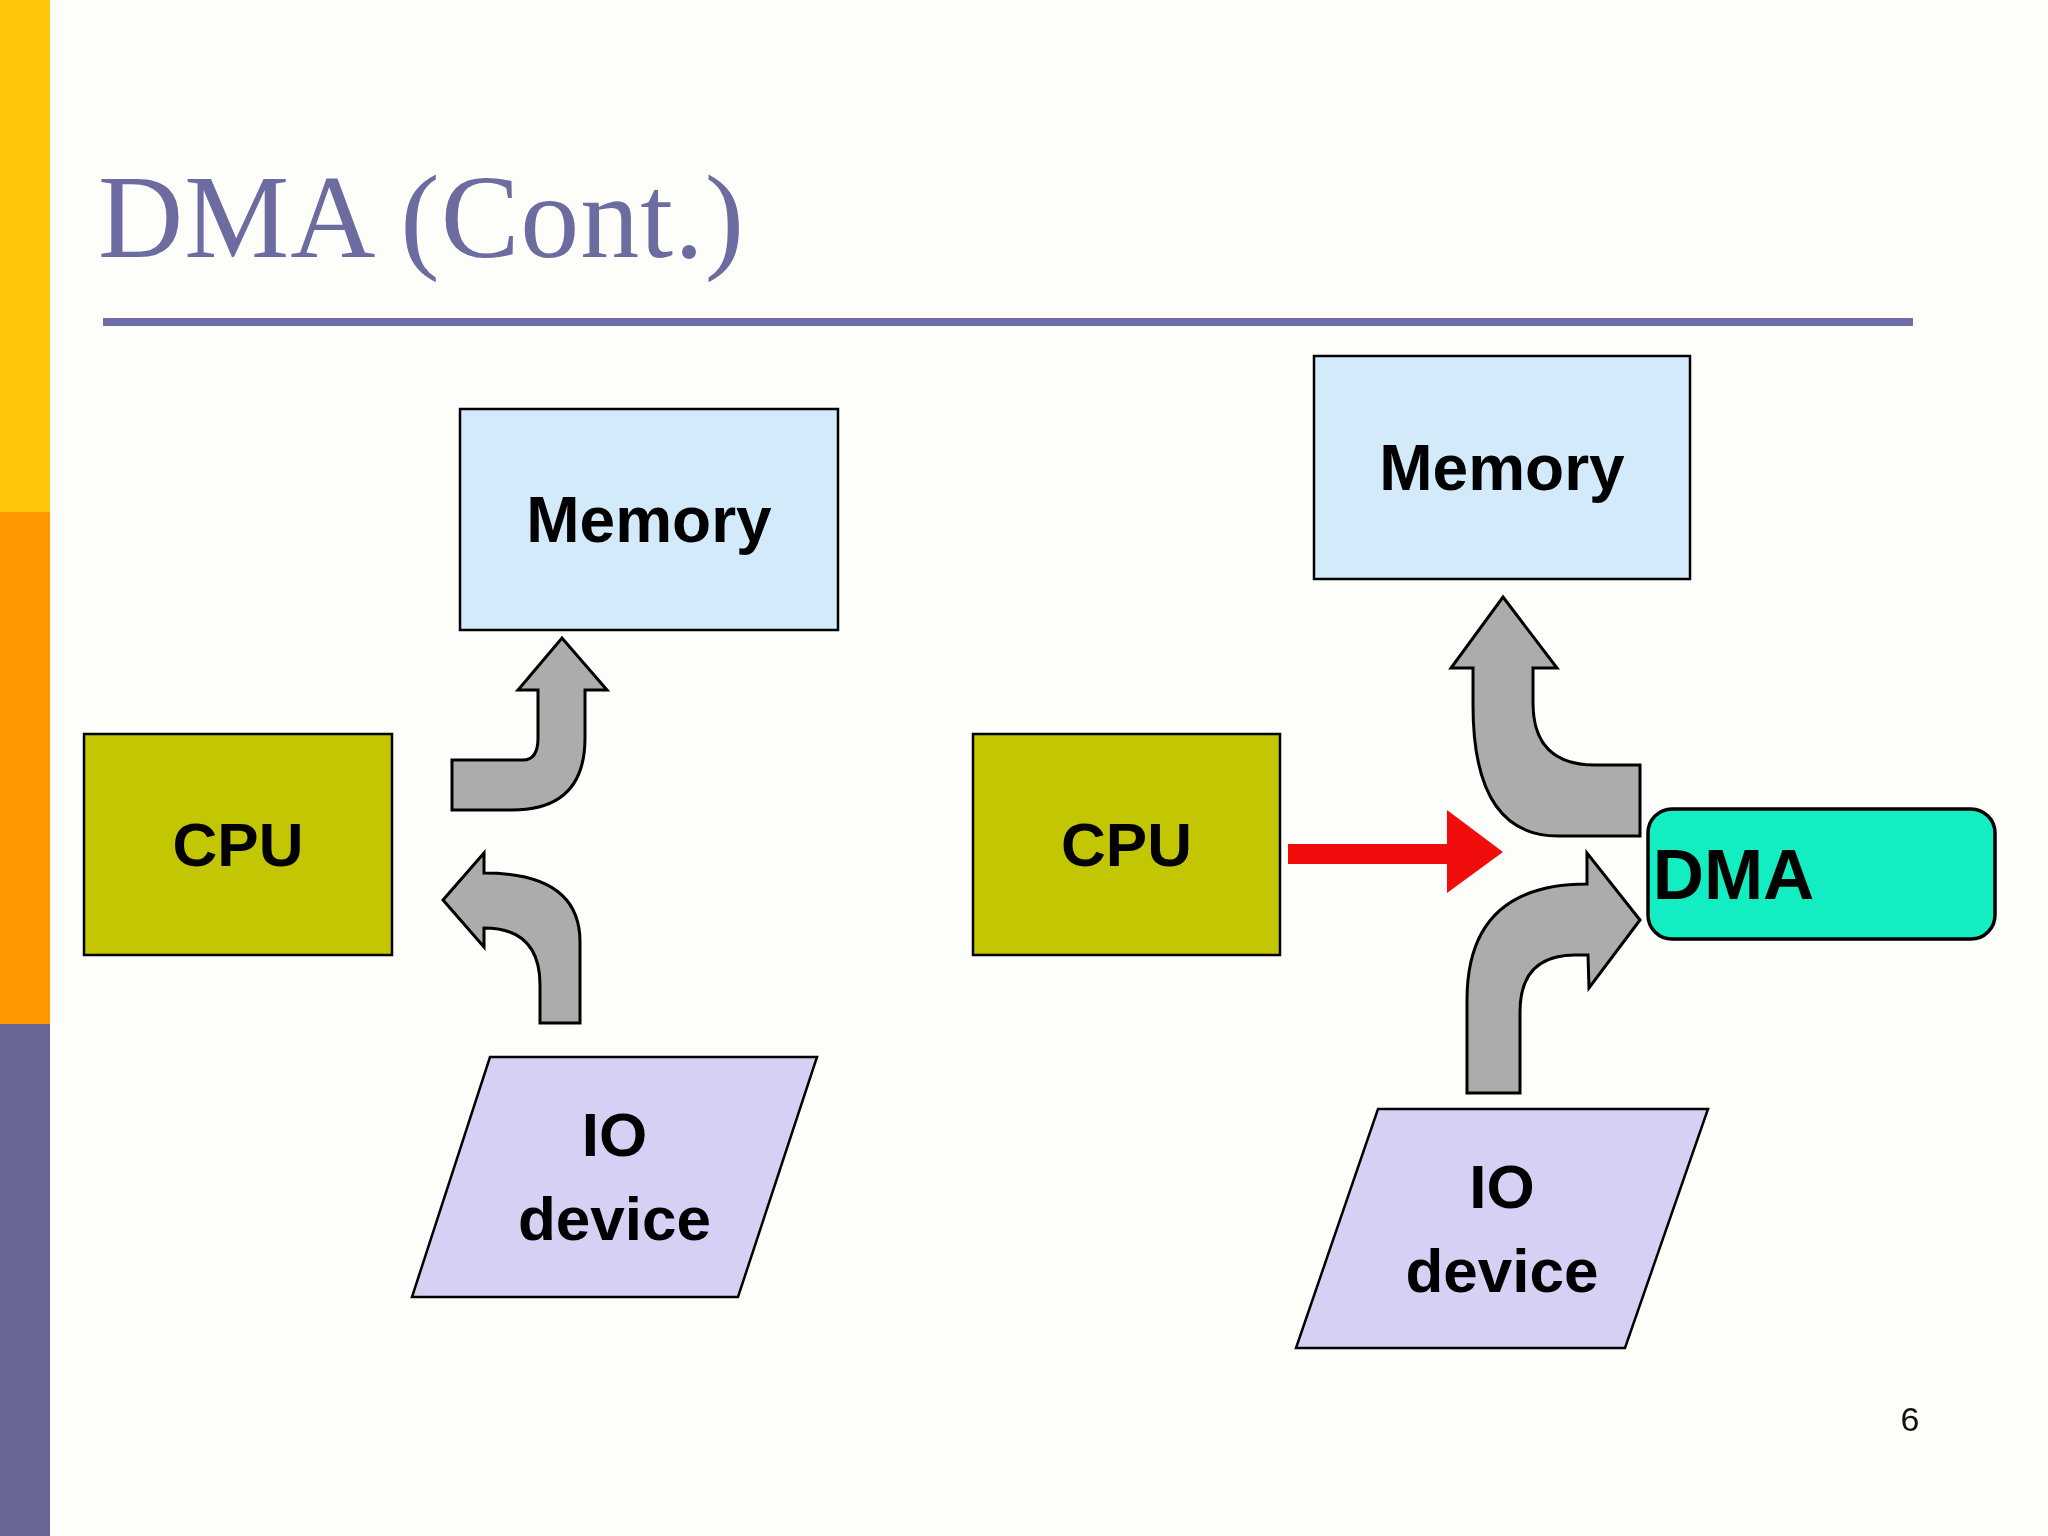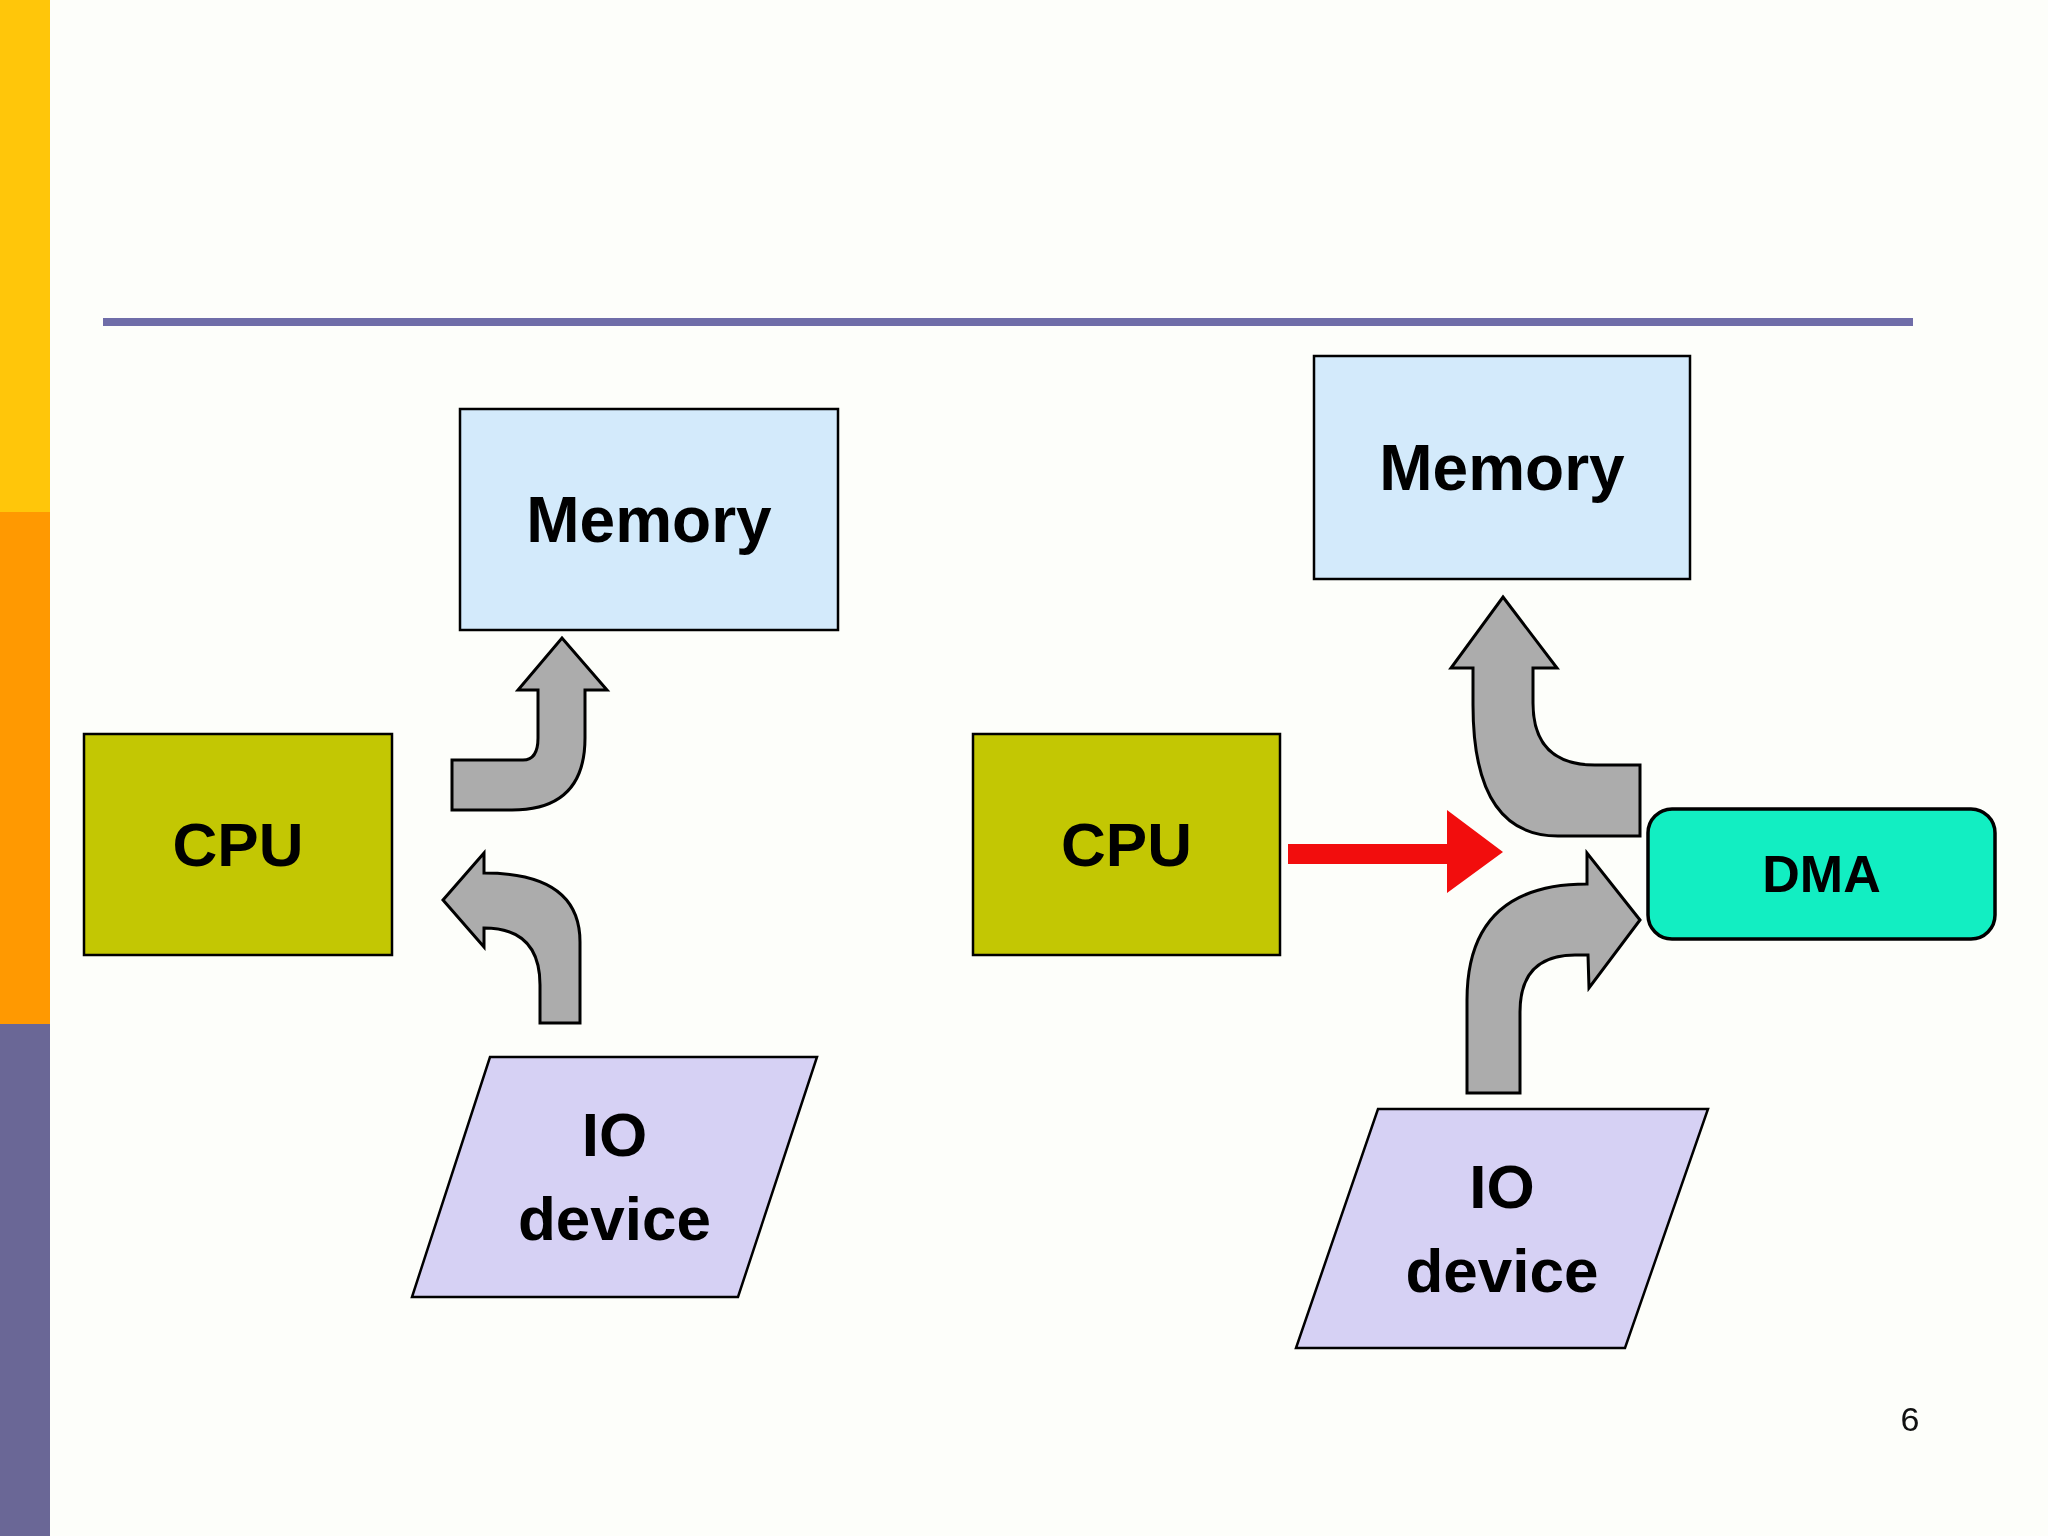--- a/index.html
+++ b/index.html
@@ -60,21 +60,21 @@
     justify-content: center;
     text-align: center;
     font-weight: bold;
     color: #000;
     pointer-events: none;
   }
   .lbl-memory-left  { left: 460px;  top: 409px;  width: 378px; height: 221px; font-size: 64px; }
   .lbl-memory-right { left: 1314px; top: 356px;  width: 376px; height: 223px; font-size: 64px; }
   .lbl-cpu-left     { left: 84px;   top: 734px;  width: 308px; height: 221px; font-size: 62px; }
   .lbl-cpu-right    { left: 973px;  top: 734px;  width: 307px; height: 221px; font-size: 62px; }
-  .lbl-dma          { left: 1648px; top: 809px;  width: 347px; height: 130px; font-size: 52px; }
+  .lbl-dma          { left: 1560px; top: 809px;  width: 347px; height: 130px; font-size: 71px; }
   .lbl-io-left      { left: 412px;  top: 1057px; width: 405px; height: 240px; font-size: 62px; line-height: 84px; flex-direction: column; }
   .lbl-io-right     { left: 1296px; top: 1109px; width: 412px; height: 239px; font-size: 62px; line-height: 84px; flex-direction: column; }
 
   .page-number {
     position: absolute;
     left: 1880px;
     top: 1400px;
     width: 60px;
     text-align: center;
     font-size: 34px;
@@ -86,20 +86,21 @@
 <body>
 
 <div class="slide">
 
   <div class="sidebar">
     <div class="seg seg-top"></div>
     <div class="seg seg-middle"></div>
     <div class="seg seg-bottom"></div>
   </div>
 
+  <div class="title">DMA (Cont.)</div>
   <div class="title-rule"></div>
 
   <svg class="diagram-svg" width="2048" height="1536" viewBox="0 0 2048 1536">
 
     <rect x="460" y="409" width="378" height="221" class="fill-memory"></rect>
 
     <rect x="84" y="734" width="308" height="221" class="fill-cpu"></rect>
 
     <path d="M490,1057 L817,1057 L738,1297 L412,1297 Z" class="fill-io"></path>
 

